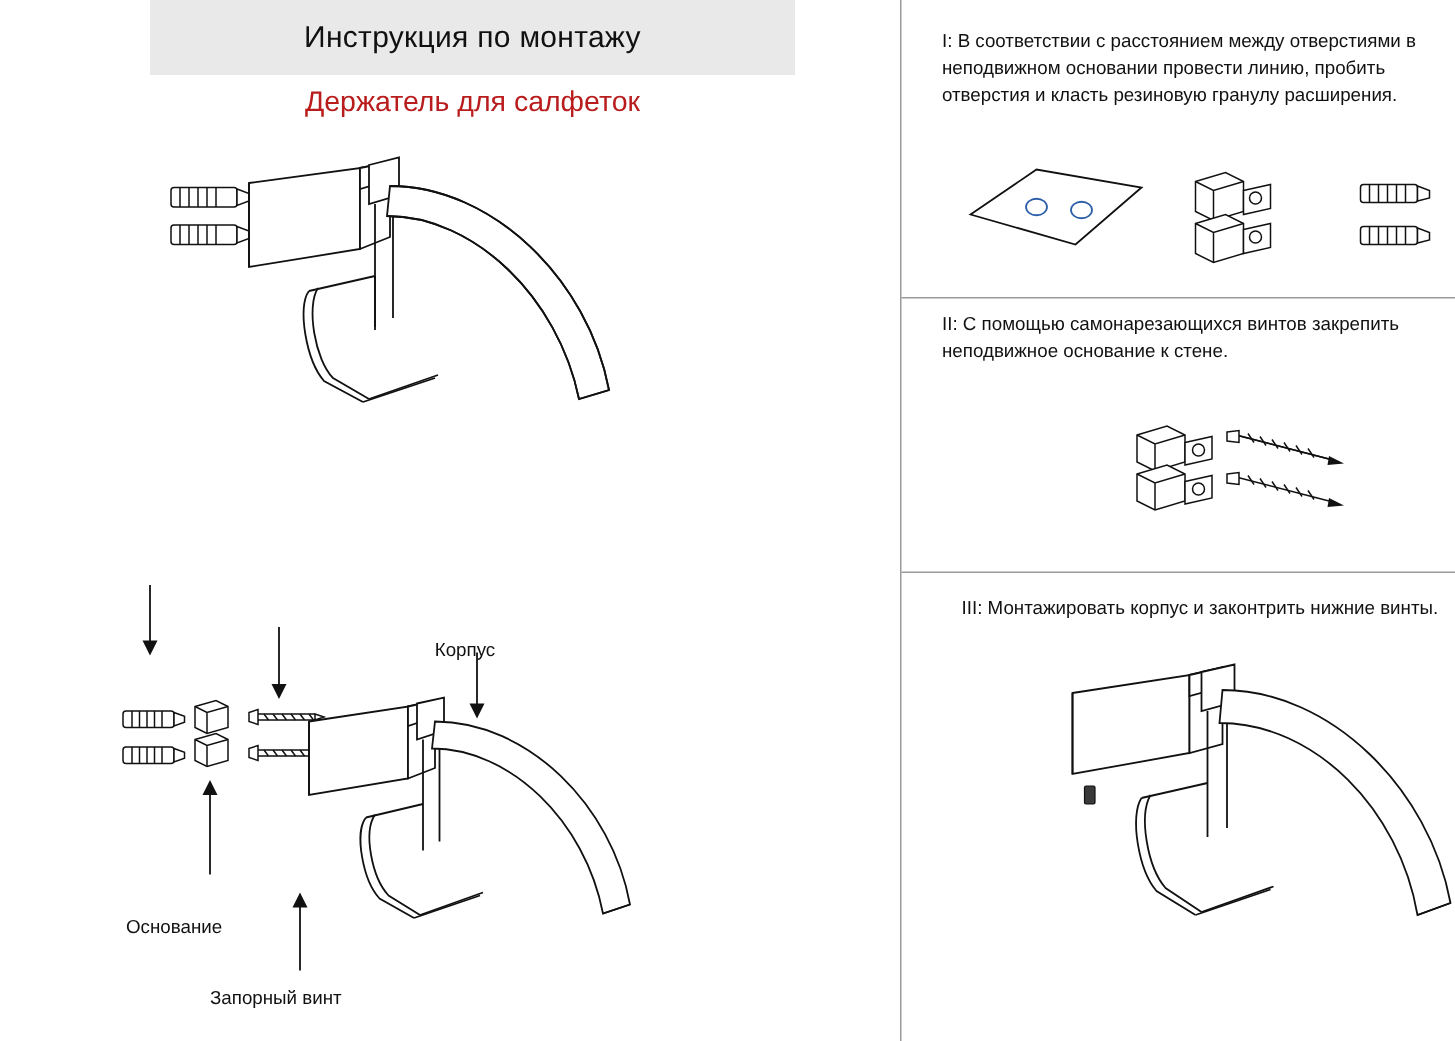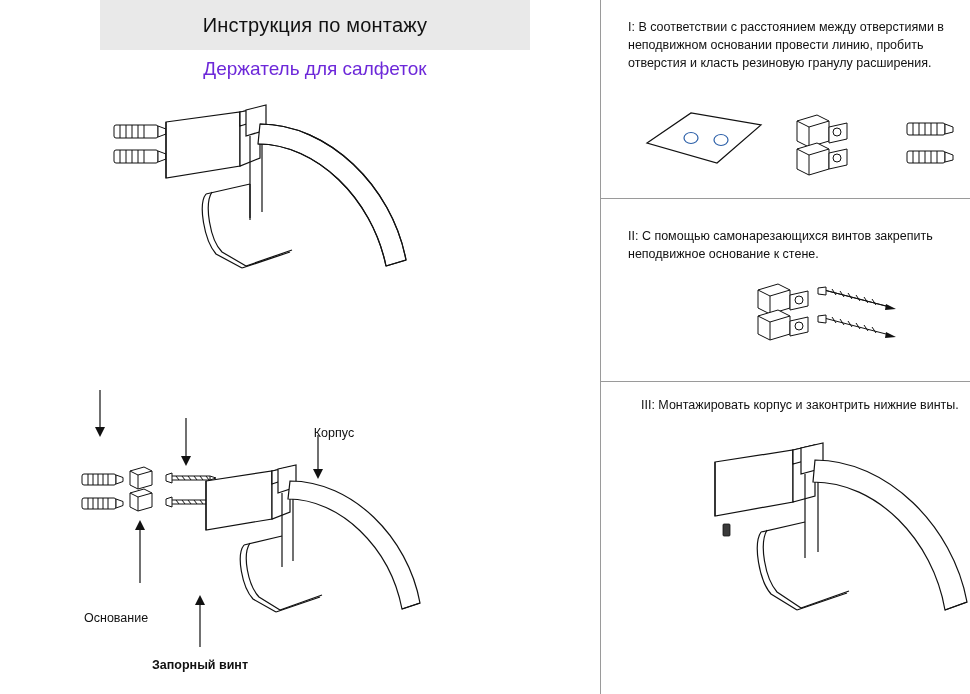--- a/index.html
+++ b/index.html
@@ -50,21 +50,21 @@
     color: #111;
     letter-spacing: 0.2px;
   }
   .subtitle-text {
     position: absolute;
     left: 100px;
     top: 58px;
     width: 430px;
     text-align: center;
     font-size: 19px;
-    color: #6d28d9;
+    color: #b91c1c;
   }
   
   .divider {
     position: absolute;
     left: 600px;
     top: 0;
     width: 1px;
     height: 694px;
     background: #9a9a9a;
   }
@@ -76,44 +76,44 @@
     width: 369px;
     height: 694px;
   }
   .step-text {
     position: absolute;
     font-size: 12.5px;
     line-height: 1.45;
     color: #111;
   }
   .step-1 { left: 27px; top: 18px; width: 340px; }
-  .step-2 { left: 27px; top: 227px; width: 340px; }
+  .step-2 { left: 27px; top: 207px; width: 340px; }
   .step-3 { left: 40px; top: 396px; width: 345px; }
   .hr-right {
     position: absolute;
     left: 0;
     width: 369px;
     height: 1px;
     background: #9a9a9a;
   }
   .hr-1 { top: 198px; }
   .hr-2 { top: 381px; }
 
   
   .lbl {
     position: absolute;
     font-size: 12.5px;
     line-height: 1.35;
     color: #111;
   }
   .lbl-granule { left: 38px; top: 345px; width: 140px; }
   .lbl-screw   { left: 137px; top: 408px; width: 140px; text-align: center; }
-  .lbl-body    { left: 284px; top: 425px; width: 100px; text-align: center; }
+  .lbl-body    { left: 260px; top: 425px; width: 100px; text-align: center; }
   .lbl-base    { left: 84px; top: 610px; width: 120px; text-align: left; }
-  .lbl-lock    { left: 140px; top: 657px; width: 120px; text-align: center; font-weight: bold; }
+  .lbl-lock    { left: 140px; top: 657px; width: 120px; text-align: left; }
 
   svg { display: block; }
   .ln { fill: none; stroke: #111; stroke-width: 1.2; }
   .ln-thin { fill: none; stroke: #111; stroke-width: 1; }
   .fillw { fill: #ffffff; stroke: #111; stroke-width: 1.2; }
   .fillw-thin { fill: #ffffff; stroke: #111; stroke-width: 1; }
   .dark { fill: #3a3a3a; stroke: #111; stroke-width: 0.8; }
 </style>
 </head>
 <body>

